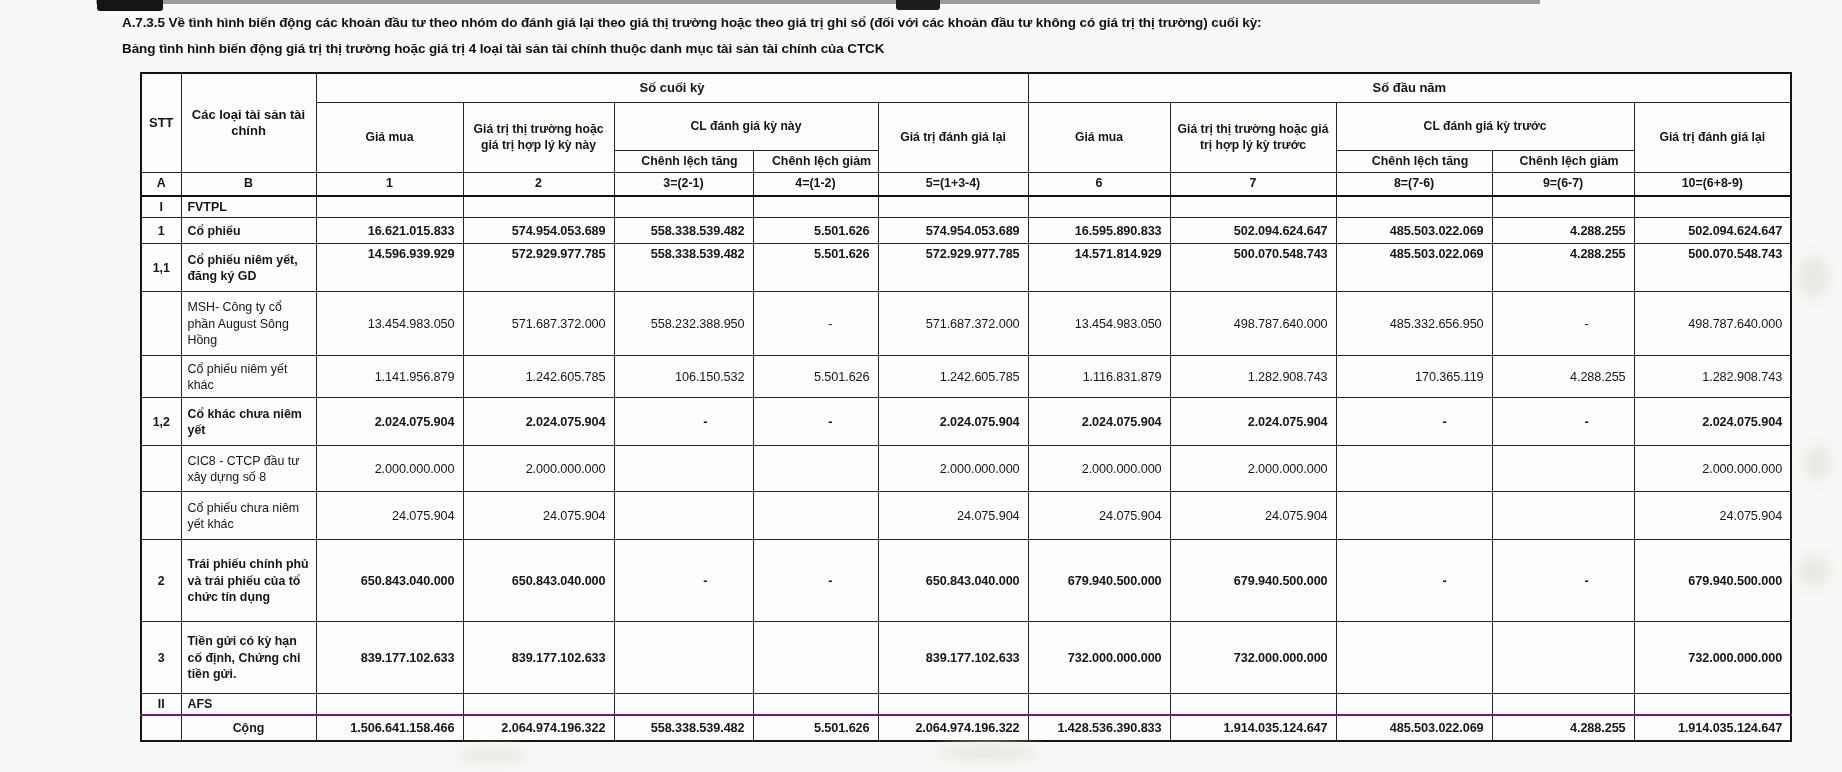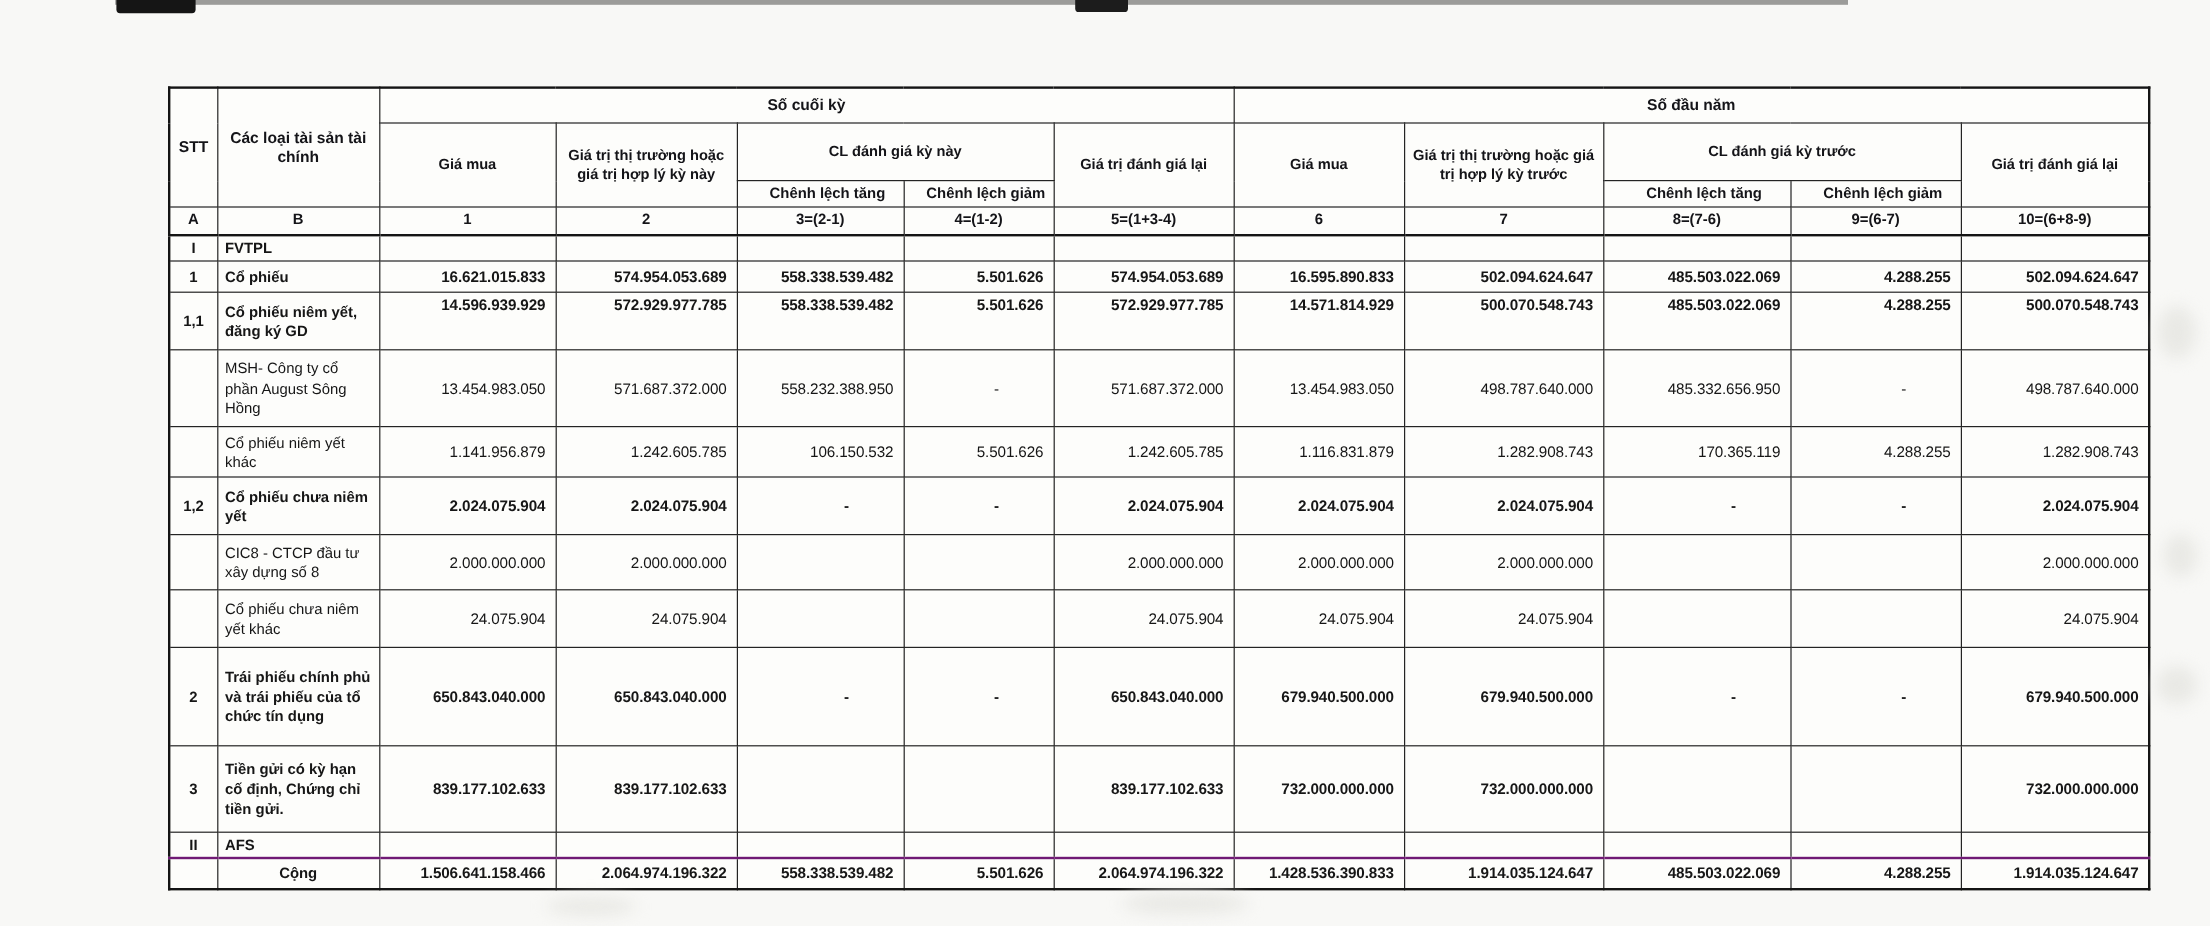--- a/index.html
+++ b/index.html
@@ -52,20 +52,22 @@
   #art-sm3 { left:1797px; top:555px; width:34px; height:32px; }
   #art-sm4 { left:455px;  top:748px; width:75px; height:15px; }
   #art-sm5 { left:935px;  top:744px; width:105px; height:18px; }
 </style>
 </head>
 <body>
 
 <div id="page">
 
   <div id="title-block">
+    <div>A.7.3.5 Về tình hình biến động các khoản đầu tư theo nhóm do đánh giá lại theo giá thị trường hoặc theo giá trị ghi sổ (đối với các khoản đầu tư không có giá trị thị trường) cuối kỳ:</div>
+    <div>Bảng tình hình biến động giá trị thị trường hoặc giá trị 4 loại tài sản tài chính thuộc danh mục tài sản tài chính của CTCK</div>
   </div>
 
   <div id="tbl-wrap">
     <table class="fin">
       <colgroup>
         <col style="width:40px">
           <col style="width:135px">
         <col style="width:147px">
           <col style="width:151px">
           <col style="width:139px">
@@ -181,21 +183,21 @@
             <td class="num">5.501.626</td>
             <td class="num">1.242.605.785</td>
             <td class="num">1.116.831.879</td>
             <td class="num">1.282.908.743</td>
             <td class="num">170.365.119</td>
             <td class="num">4.288.255</td>
             <td class="num">1.282.908.743</td>
           </tr>
           <tr class="bold" style="height: 48px;">
             <td class="stt">1,2</td>
-            <td class="lbl">Cổ phiếu chưa niêm yết</td>
+            <td class="lbl">Cổ khác chưa niêm yết</td>
             <td class="num">2.024.075.904</td>
             <td class="num">2.024.075.904</td>
             <td class="num dash">-</td>
             <td class="num dash">-</td>
             <td class="num">2.024.075.904</td>
             <td class="num">2.024.075.904</td>
             <td class="num">2.024.075.904</td>
             <td class="num dash">-</td>
             <td class="num dash">-</td>
             <td class="num">2.024.075.904</td>

